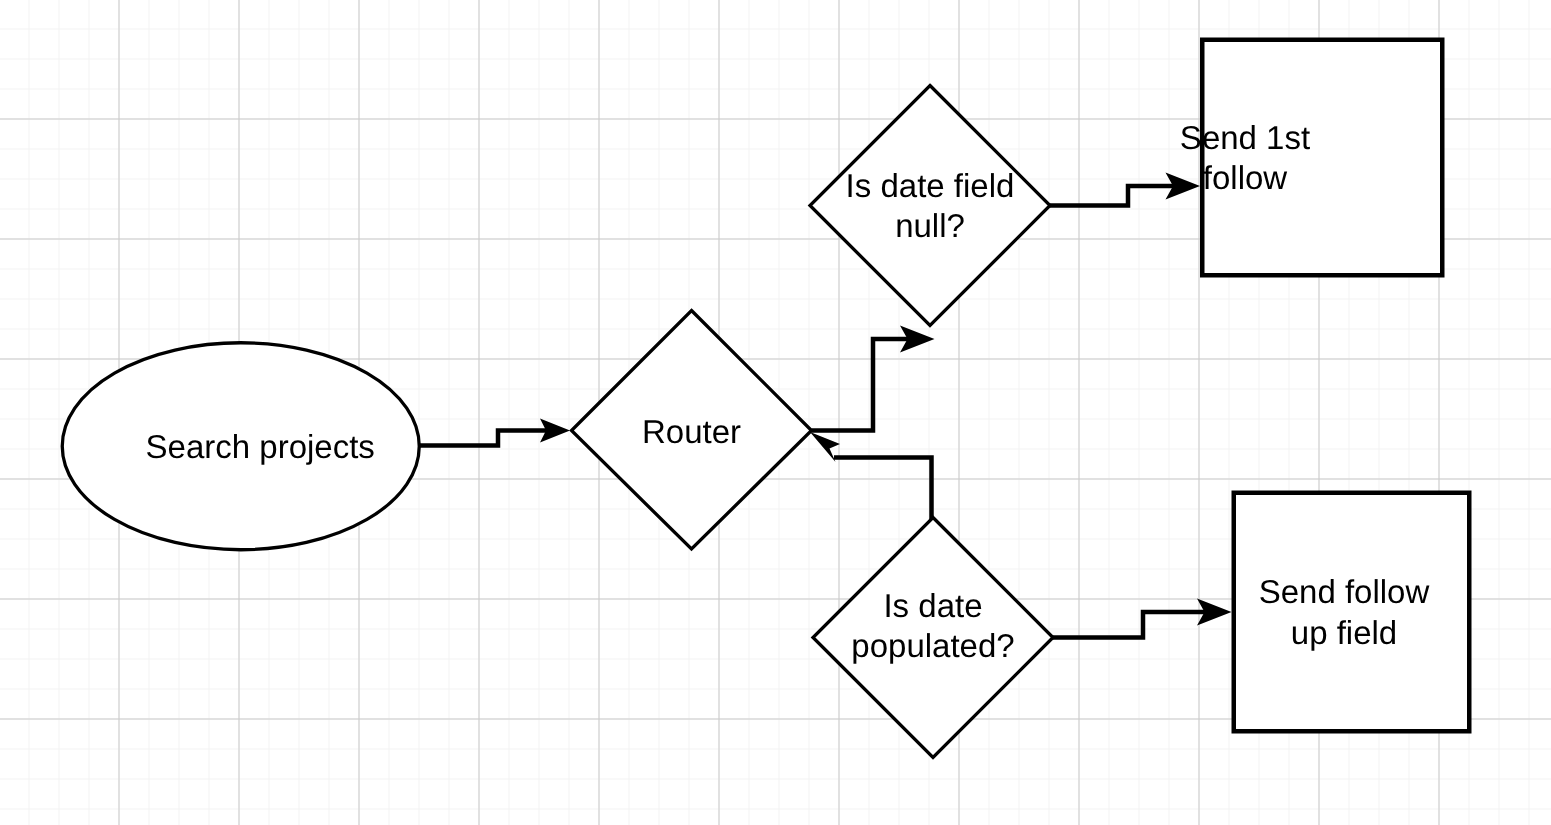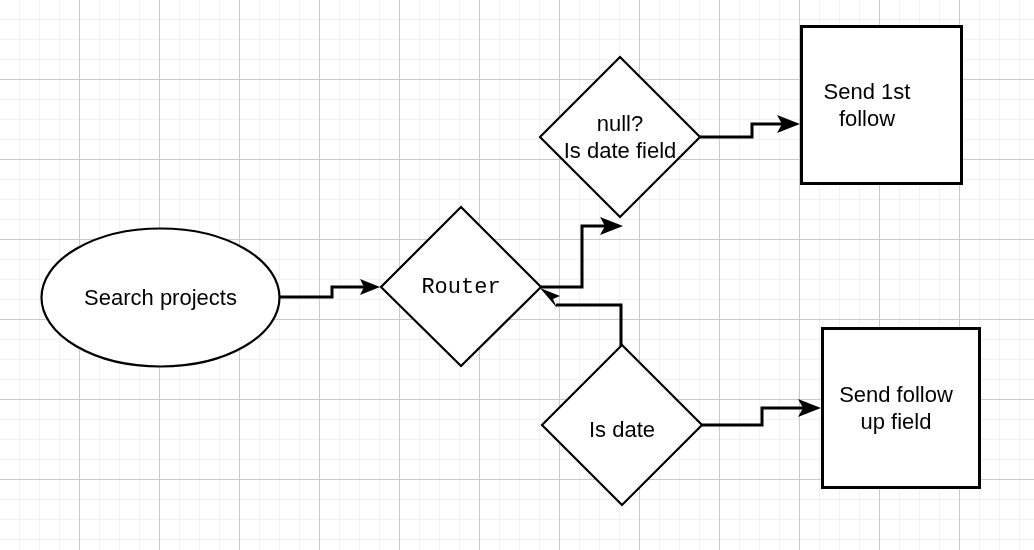--- a/index.html
+++ b/index.html
@@ -113,34 +113,35 @@
     <polygon class="shape-outline" points="620,57 700,137 620,217 540,137"></polygon>
 
     <polygon class="shape-outline" points="622,345 702,425 622,505 542,425"></polygon>
 
     <rect class="box-outline" x="801.5" y="26.5" width="160" height="157"></rect>
 
     <rect class="box-outline" x="822.5" y="328.5" width="157" height="159"></rect>
 
   </svg>
 
-  <div class="node-label" style="left:41px; top:284px; width:239px;">Search projects</div>
+  <div class="node-label" style="left:54px; top:284px; width:239px;">Search projects</div>
 
-  <div class="node-label" style="left:381px; top:274px; width:160px;font-family:Liberation Mono, monospace;">Router</div>
+  <div class="node-label" style="left:381px; top:274px; width:160px;">Router</div>
 
   <div class="node-label label-2line" style="left:520px; top:110px; width:200px;">
+    <div>Is date field</div>
     <div>null?</div>
-    <div>Is date field</div>
   </div>
 
-  <div class="node-label label-2line" style="left:522px; top:416px; width:200px;">
+  <div class="node-label label-2line" style="left:522px; top:390px; width:200px;">
     <div>Is date</div>
+    <div>populated?</div>
   </div>
 
-  <div class="node-label label-2line" style="left:801px; top:78px; width:132px;">
+  <div class="node-label label-2line" style="left:764px; top:78px; width:132px;">
     <div>Send 1st</div>
     <div>follow</div>
   </div>
 
   <div class="node-label label-2line" style="left:821px; top:381px; width:150px;">
     <div>Send follow</div>
     <div>up field</div>
   </div>
 
 </div>

